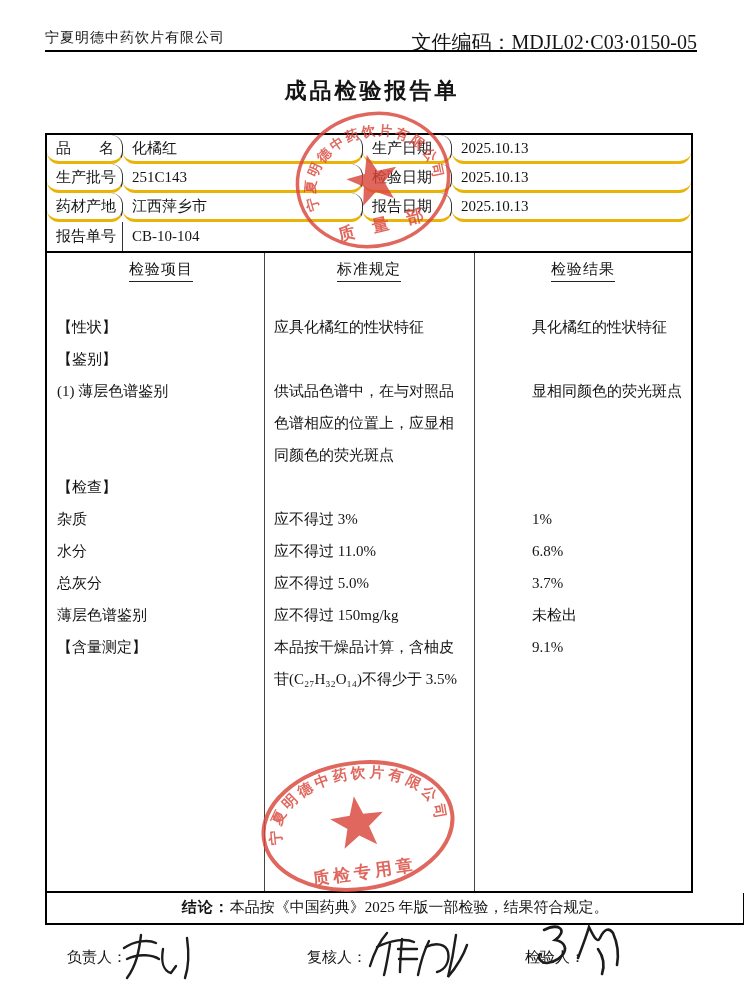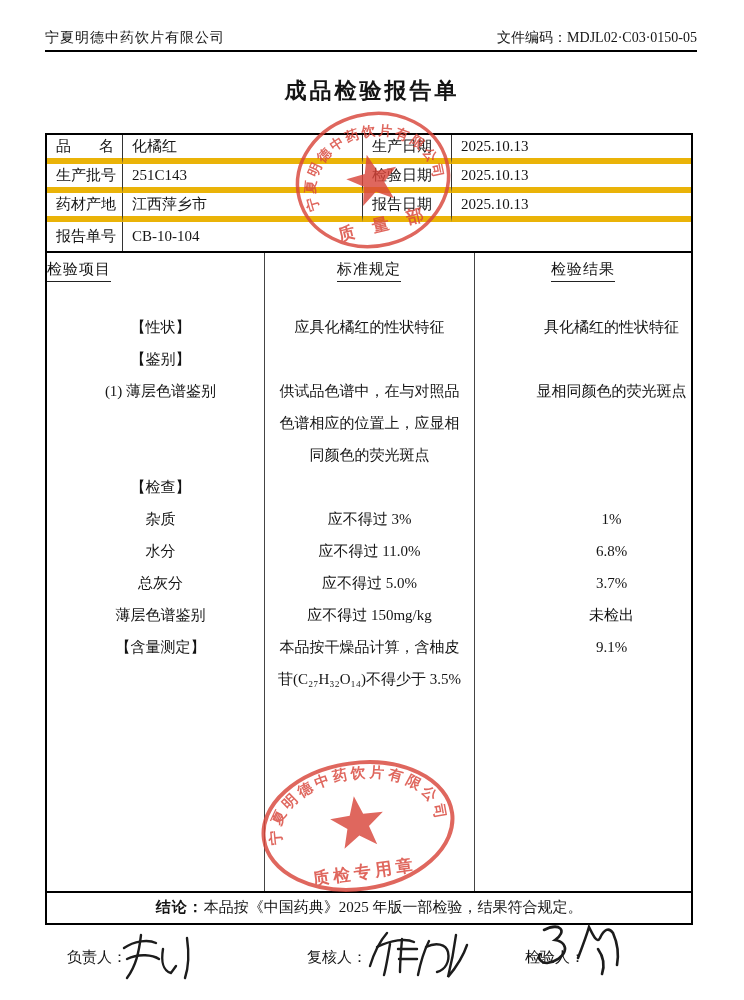--- a/index.html
+++ b/index.html
@@ -1,54 +1,54 @@
 <!DOCTYPE html>
 <html><head>
 <meta charset="utf-8">
 <style>
   html,body{margin:0;padding:0;}
   body{width:744px;height:1000px;background:#f8f8f6;font-family:"Liberation Serif","DejaVu Serif",serif;color:#141414;}
   .page{position:relative;width:744px;height:1000px;background:#fff;overflow:hidden;}
 
   
   .company{position:absolute;left:45px;top:29px;font-size:14px;letter-spacing:1px;}
-  .doccode{position:absolute;right:47px;top:29px;font-size:14px;}
+  .doccode{position:absolute;right:47px;top:29px;font-size:20px;}
   .header-rule{position:absolute;left:45px;right:47px;top:50px;height:2px;background:#000;}
 
   
   .title{position:absolute;left:0;right:0;top:76px;text-align:center;font-size:22px;font-weight:bold;letter-spacing:3px;}
 
   
   .info-table{position:absolute;left:45px;top:133px;width:648px;height:120px;border:2px solid #000;box-sizing:border-box;display:grid;grid-template-columns:76px 240px 89px auto;grid-template-rows:29px 29px 29px 29px;font-size:15px;}
   .info-table .cell{box-sizing:border-box;padding-left:9px;display:flex;align-items:center;}
-  .cell.bb{border-bottom:6px solid #eab308;}
+  .cell.bb{border-bottom:3px solid #eab308;border-radius:12px;}
   .cell.br{border-right:1px solid #333;}
   .jlabel{display:inline-block;width:58px;text-align:justify;text-align-last:justify;}
   .span3{grid-column:2 / 5;}
 
   
   .main-section{position:absolute;left:45px;top:253px;width:648px;height:640px;border:2px solid #000;border-top:0;box-sizing:border-box;}
   .vline{position:absolute;top:0;bottom:0;width:1px;background:#444;}
   .vline.v1{left:217px;}
   .vline.v2{left:427px;}
   .col-headers{position:absolute;top:7px;left:0;right:0;font-size:15px;}
   .ch{position:absolute;}
   .ch span{display:inline-block;border-bottom:1px solid #222;padding-bottom:2px;letter-spacing:1px;}
-  .ch.h1{left:0;width:200px;text-align:left;}
+  .ch.h1{left:14px;width:200px;text-align:center;}
   .ch.h2{left:217px;width:210px;text-align:center;}
   .ch.h3{left:427px;width:218px;text-align:center;}
   .rows{position:absolute;top:58px;left:0;right:0;font-size:15px;}
   .trow{display:flex;align-items:flex-start;}
-  .trow>div{line-height:32px;min-height:32px;box-sizing:border-box;text-align:center;}
+  .trow>div{line-height:32px;min-height:32px;box-sizing:border-box;}
   .c-item{width:217px;padding-left:10px;}
   .c-std{width:210px;padding:0 9px 0 10px;}
   .c-res{flex:1;padding-left:22px;margin-left:36px;}
 
   
-  .conclusion{position:absolute;left:45px;top:893px;width:648px;height:32px;border:2px solid #000;border-top:0;box-sizing:border-box;text-align:center;line-height:29px;font-size:15px;}
+  .conclusion{position:absolute;left:45px;top:893px;width:700px;height:32px;border:2px solid #000;border-top:0;box-sizing:border-box;text-align:center;line-height:29px;font-size:15px;}
   .conclusion b{letter-spacing:1px;}
 
   
   .sign-label{position:absolute;top:948px;font-size:15px;}
   .sl1{left:55px;margin-left:12px;} .sl2{left:307px;} .sl3{left:525px;}
   .sig{position:absolute;}
 
   
   .stamp{position:absolute;opacity:.82;}
   .stamp-top{left:288px;top:103px;}

